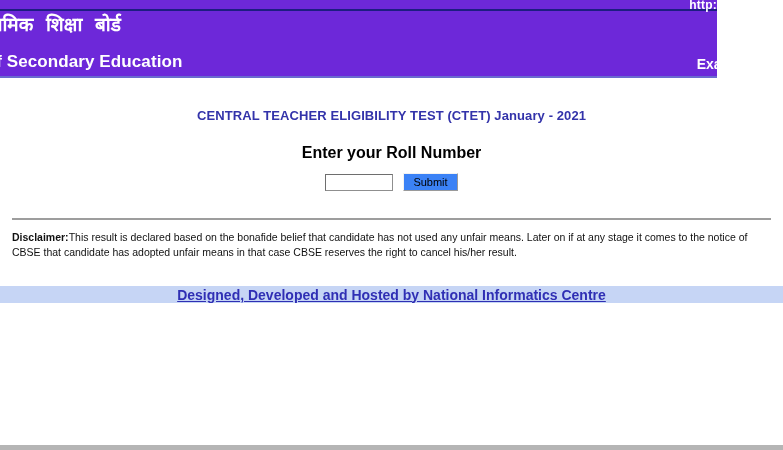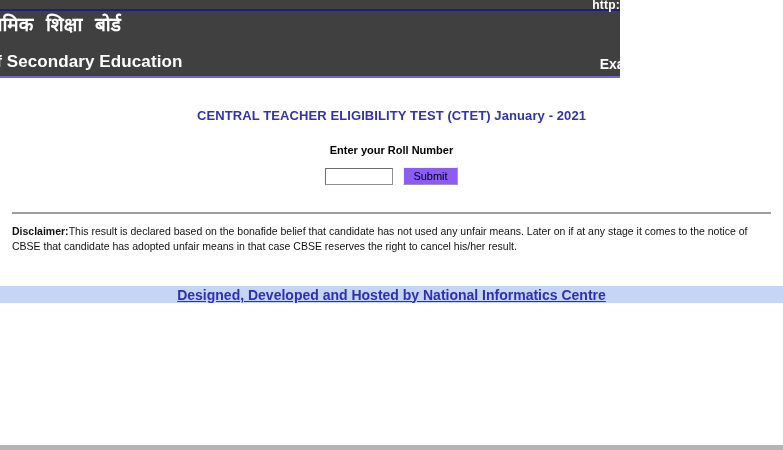--- a/index.html
+++ b/index.html
@@ -13,23 +13,23 @@
     font-family: "Liberation Sans", sans-serif;
     overflow: hidden;
     position: relative;
   }
 
   
   .header {
     position: absolute;
     left: 0;
     top: 0;
-    width: 620px;
+    width: 717px;
     height: 78px;
-    background: #404040;
+    background: #6d28d9;
     overflow: hidden;
   }
   .header-rule {
     position: absolute;
     left: 0;
     top: 9px;
     width: 783px;
     height: 2px;
     background: #1d1d82;
   }
@@ -96,21 +96,21 @@
     font-weight: bold;
     margin-top: 30px;
     letter-spacing: 0.1px;
   }
   .form-block {
     text-align: center;
     margin-top: 21px;
   }
   .roll-label {
     color: #000000;
-    font-size: 11px;
+    font-size: 16px;
     font-weight: bold;
   }
   .form-row {
     margin-top: 11px;
     display: flex;
     justify-content: center;
     align-items: center;
     gap: 10px;
   }
   .roll-input {
@@ -122,21 +122,21 @@
     border: 1px solid #8f8f8f;
     border-top-color: #6e6e6e;
     border-left-color: #6e6e6e;
     background: #ffffff;
     box-sizing: content-box;
   }
   .submit-button {
     font-family: "Liberation Sans", sans-serif;
     font-size: 11px;
     color: #000000;
-    background: #8b5cf6;
+    background: #3b82f6;
     border: 1px solid #9a9a9a;
     border-top-color: #f2f2f2;
     border-left-color: #f2f2f2;
     padding: 2px 9px;
     cursor: pointer;
   }
 
   
   .divider {
     margin: 27px 12px 0 12px;

